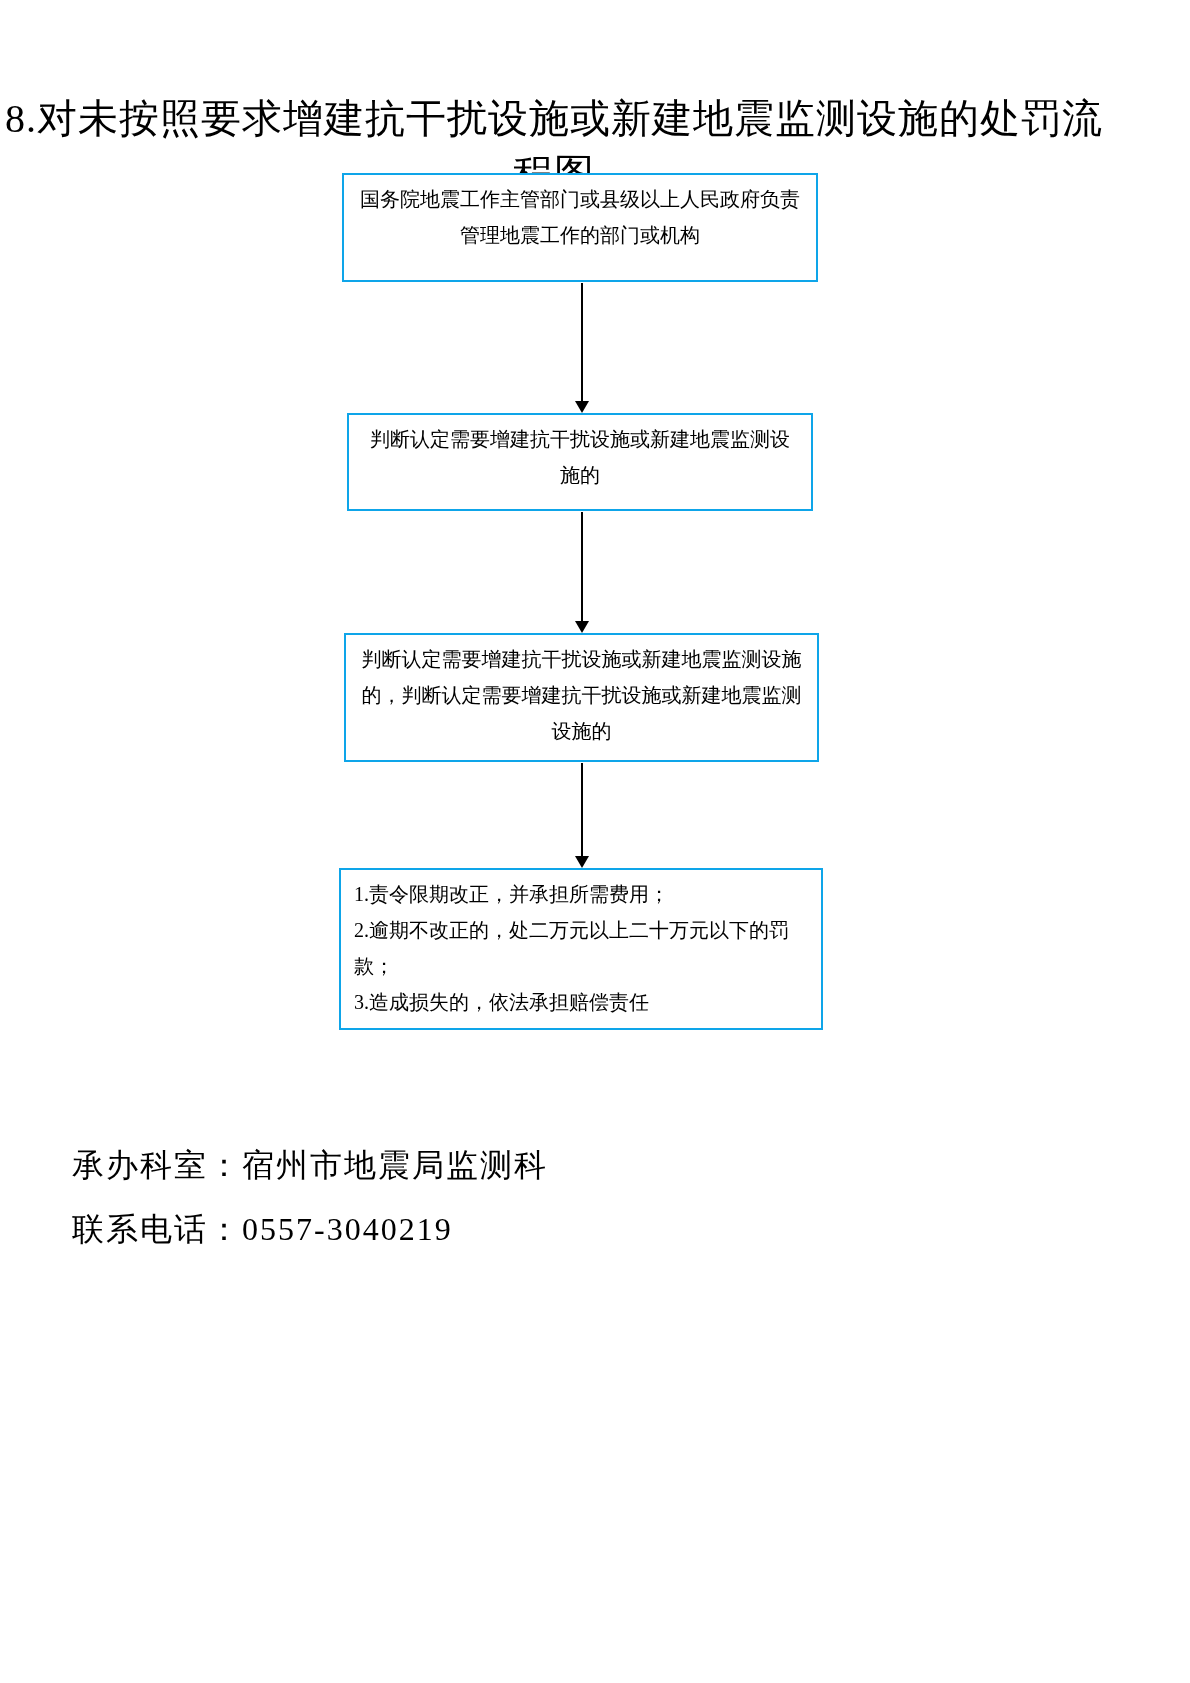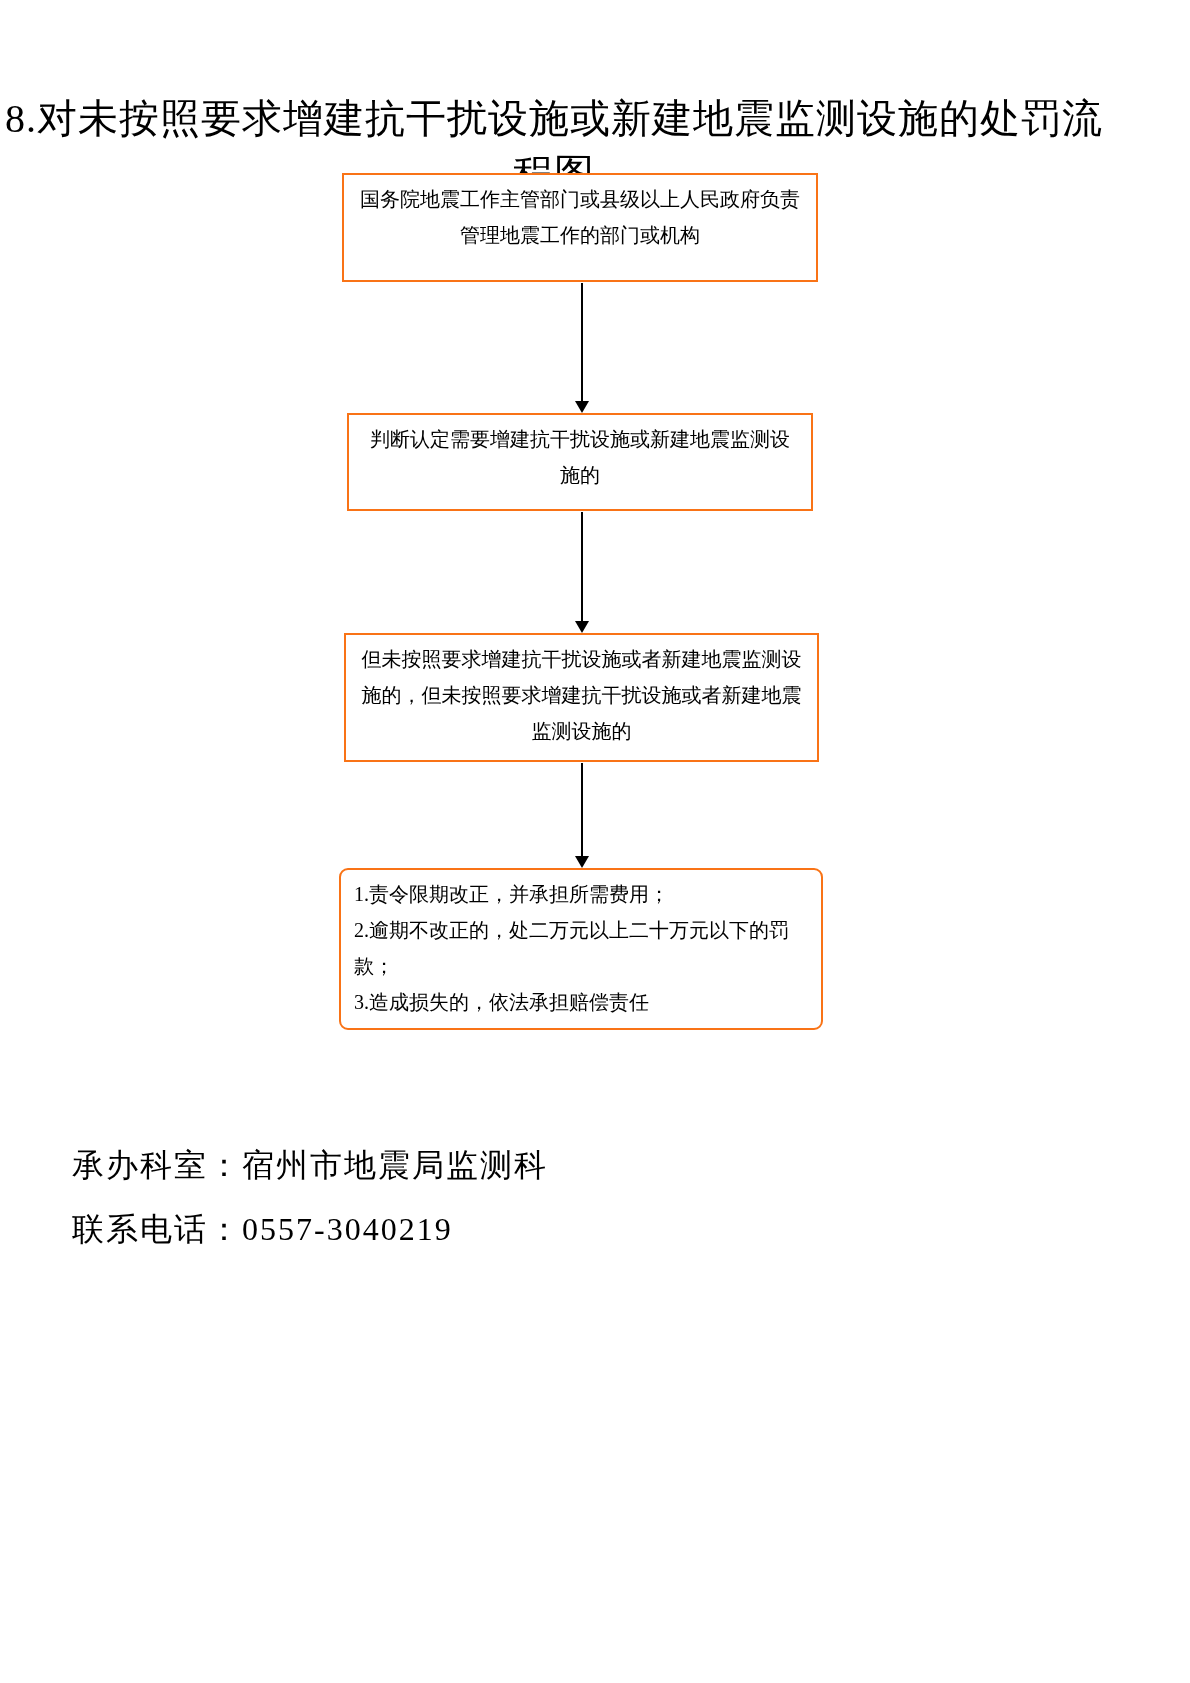--- a/index.html
+++ b/index.html
@@ -20,37 +20,36 @@
     width: 1108px;
     text-align: center;
     font-size: 40px;
     font-weight: normal;
     letter-spacing: 1px;
     color: #000000;
     margin-top: 15px;
   }
   .flow-node {
     position: absolute;
-    border: 2px solid #f97316;
+    border: 2px solid #0ea5e9;
     background: #ffffff;
     font-size: 20px;
     line-height: 36px;
     text-align: center;
     padding: 6px 14px;
     color: #000000;
   }
   .node-1 { left: 342px; top: 173px; width: 476px; height: 109px; }
   .node-2 { left: 347px; top: 413px; width: 466px; height: 98px; }
   .node-3 { left: 344px; top: 633px; width: 475px; height: 129px; }
   .node-4 {
     left: 339px; top: 868px; width: 484px; height: 162px;
     text-align: left;
     white-space: pre-line;
     padding: 6px 10px 6px 13px;
-    border-radius: 9px;
   }
   .arrow { position: absolute; width: 14px; }
   .arrow-1 { left: 575px; top: 283px; height: 130px; }
   .arrow-2 { left: 575px; top: 512px; height: 121px; }
   .arrow-3 { left: 575px; top: 763px; height: 105px; }
   .arrow .shaft {
     position: absolute;
     left: 6px; top: 0;
     width: 2px;
     height: calc(100% - 11px);
@@ -88,21 +87,21 @@
     <span class="head"></span>
   </div>
 
   <div class="flow-node node-2">判断认定需要增建抗干扰设施或新建地震监测设施的</div>
 
   <div class="arrow arrow-2">
     <span class="shaft"></span>
     <span class="head"></span>
   </div>
 
-  <div class="flow-node node-3">但未按照要求增建抗干扰设施或者新建地震监测设施的，但未按照要求增建抗干扰设施或者新建地震监测设施的</div>
+  <div class="flow-node node-3">判断认定需要增建抗干扰设施或新建地震监测设施的，判断认定需要增建抗干扰设施或新建地震监测设施的</div>
 
   <div class="arrow arrow-3">
     <span class="shaft"></span>
     <span class="head"></span>
   </div>
 
   <div class="flow-node node-4">1.责令限期改正，并承担所需费用；
 2.逾期不改正的，处二万元以上二十万元以下的罚款；
 3.造成损失的，依法承担赔偿责任</div>
 

